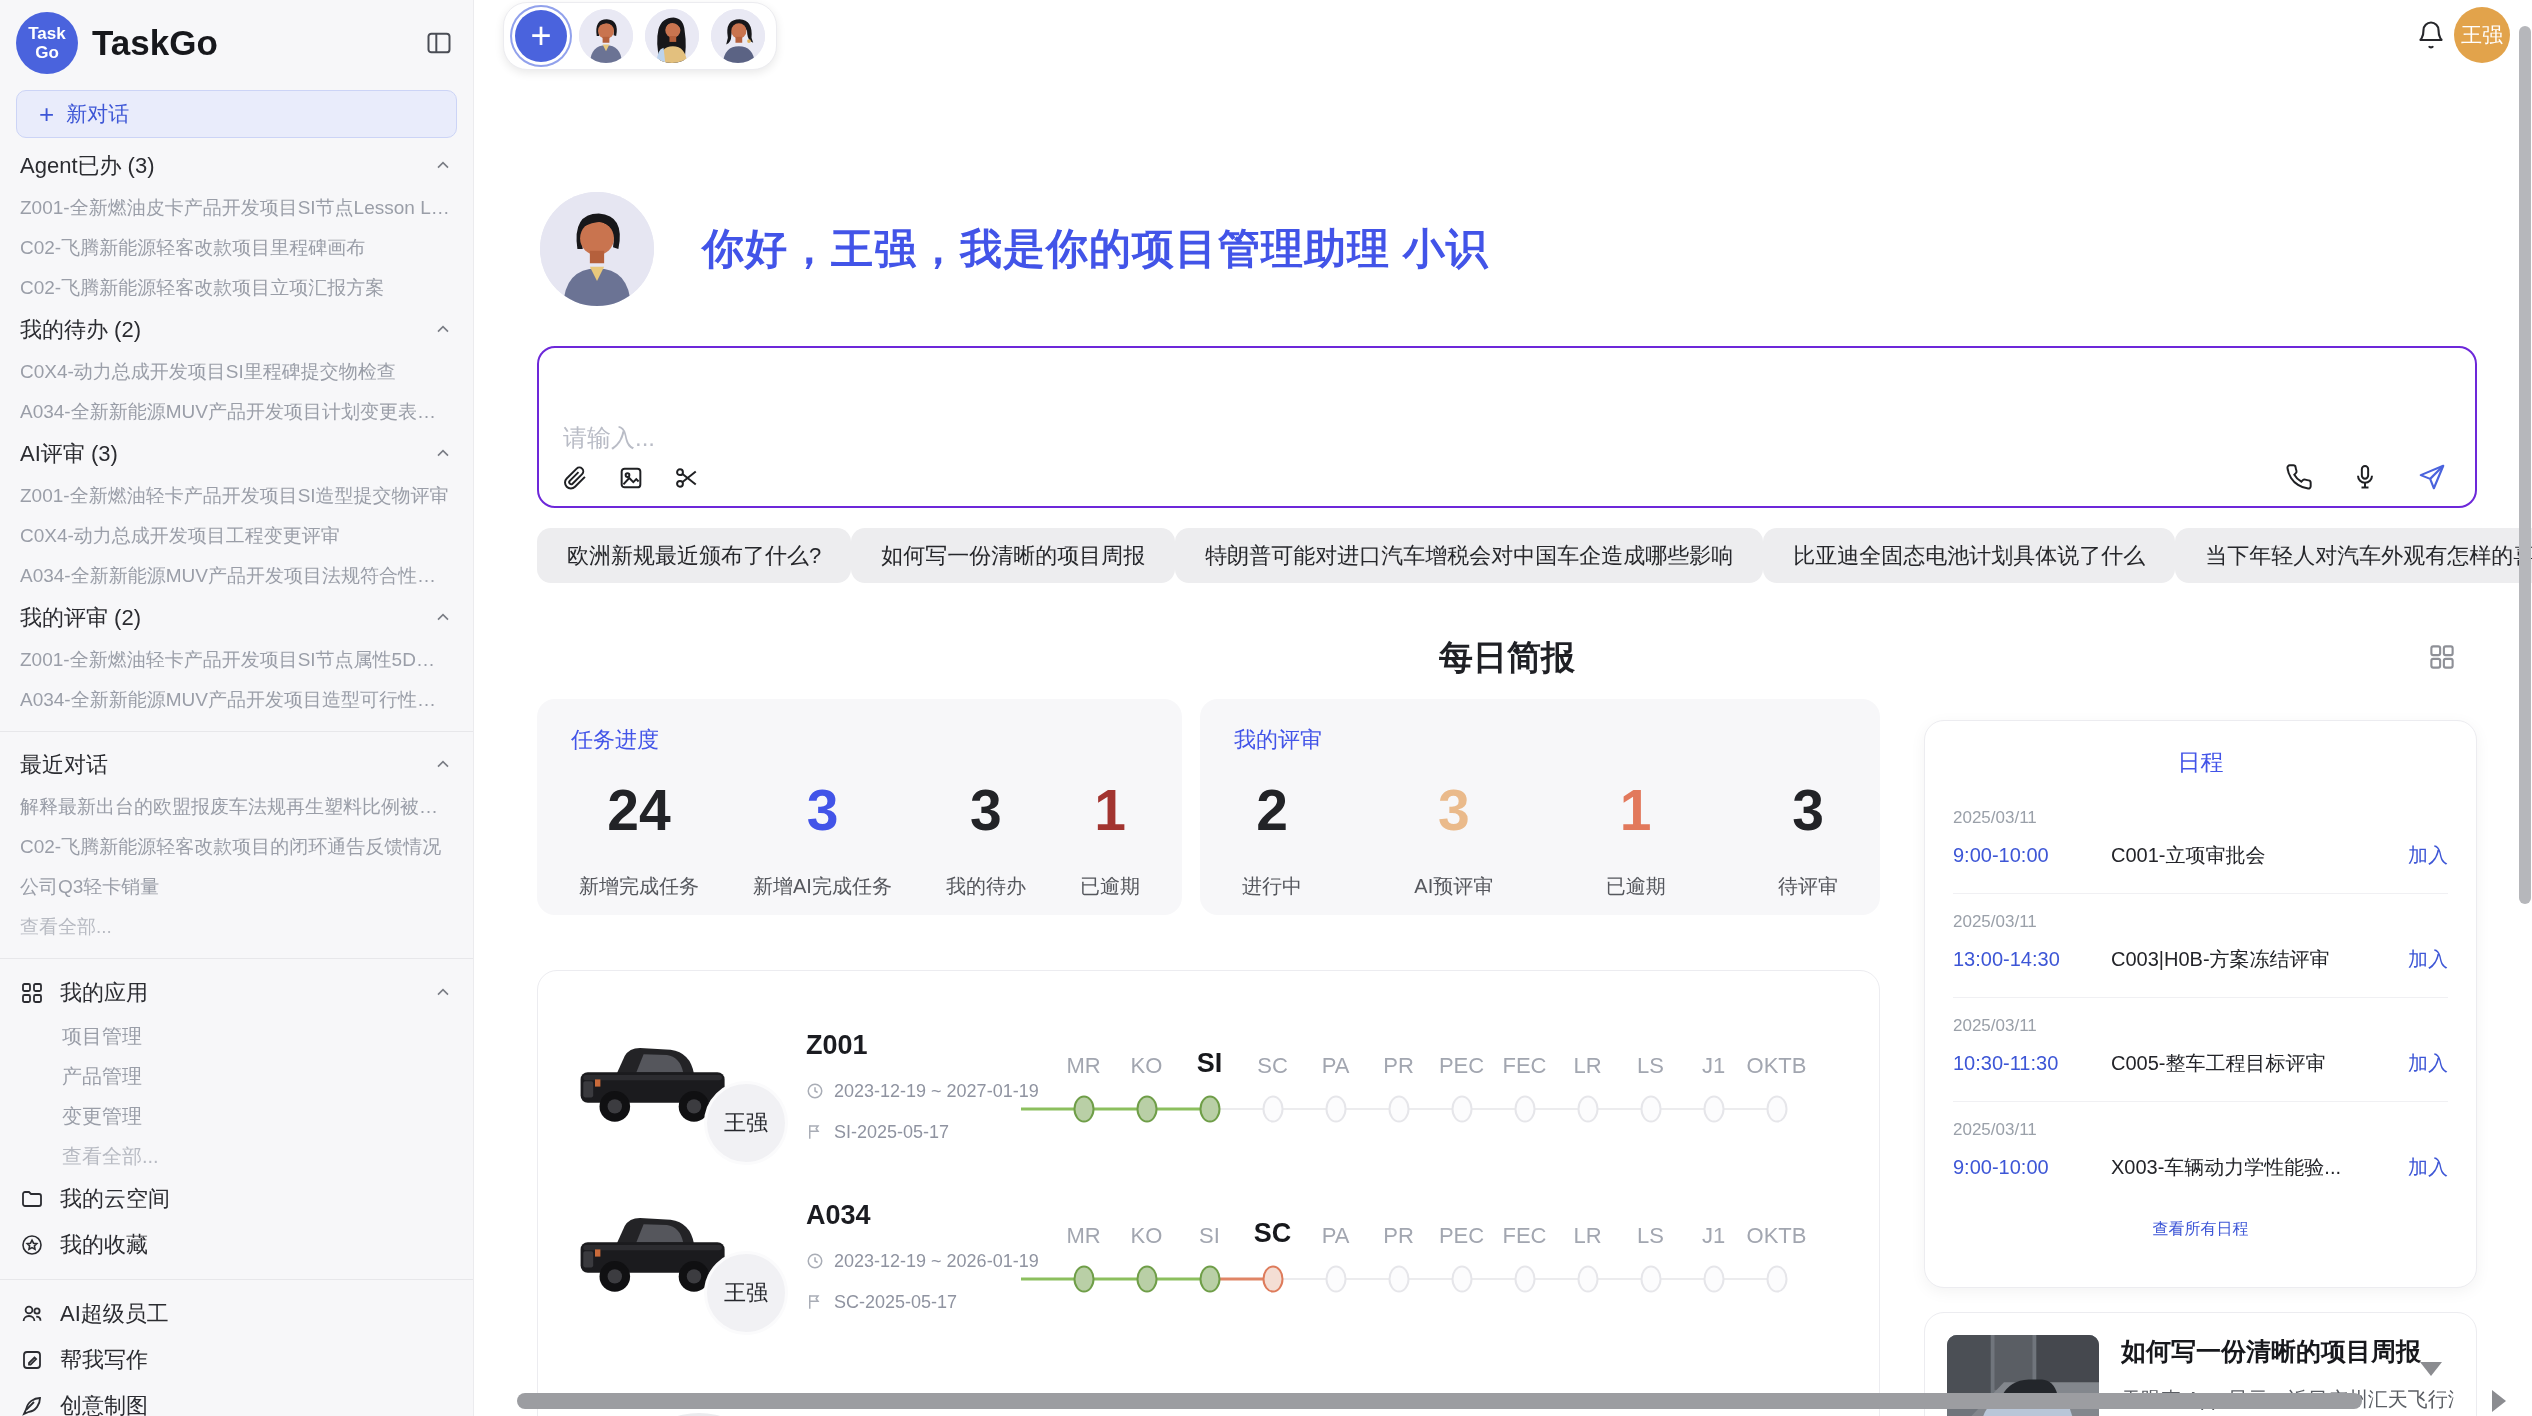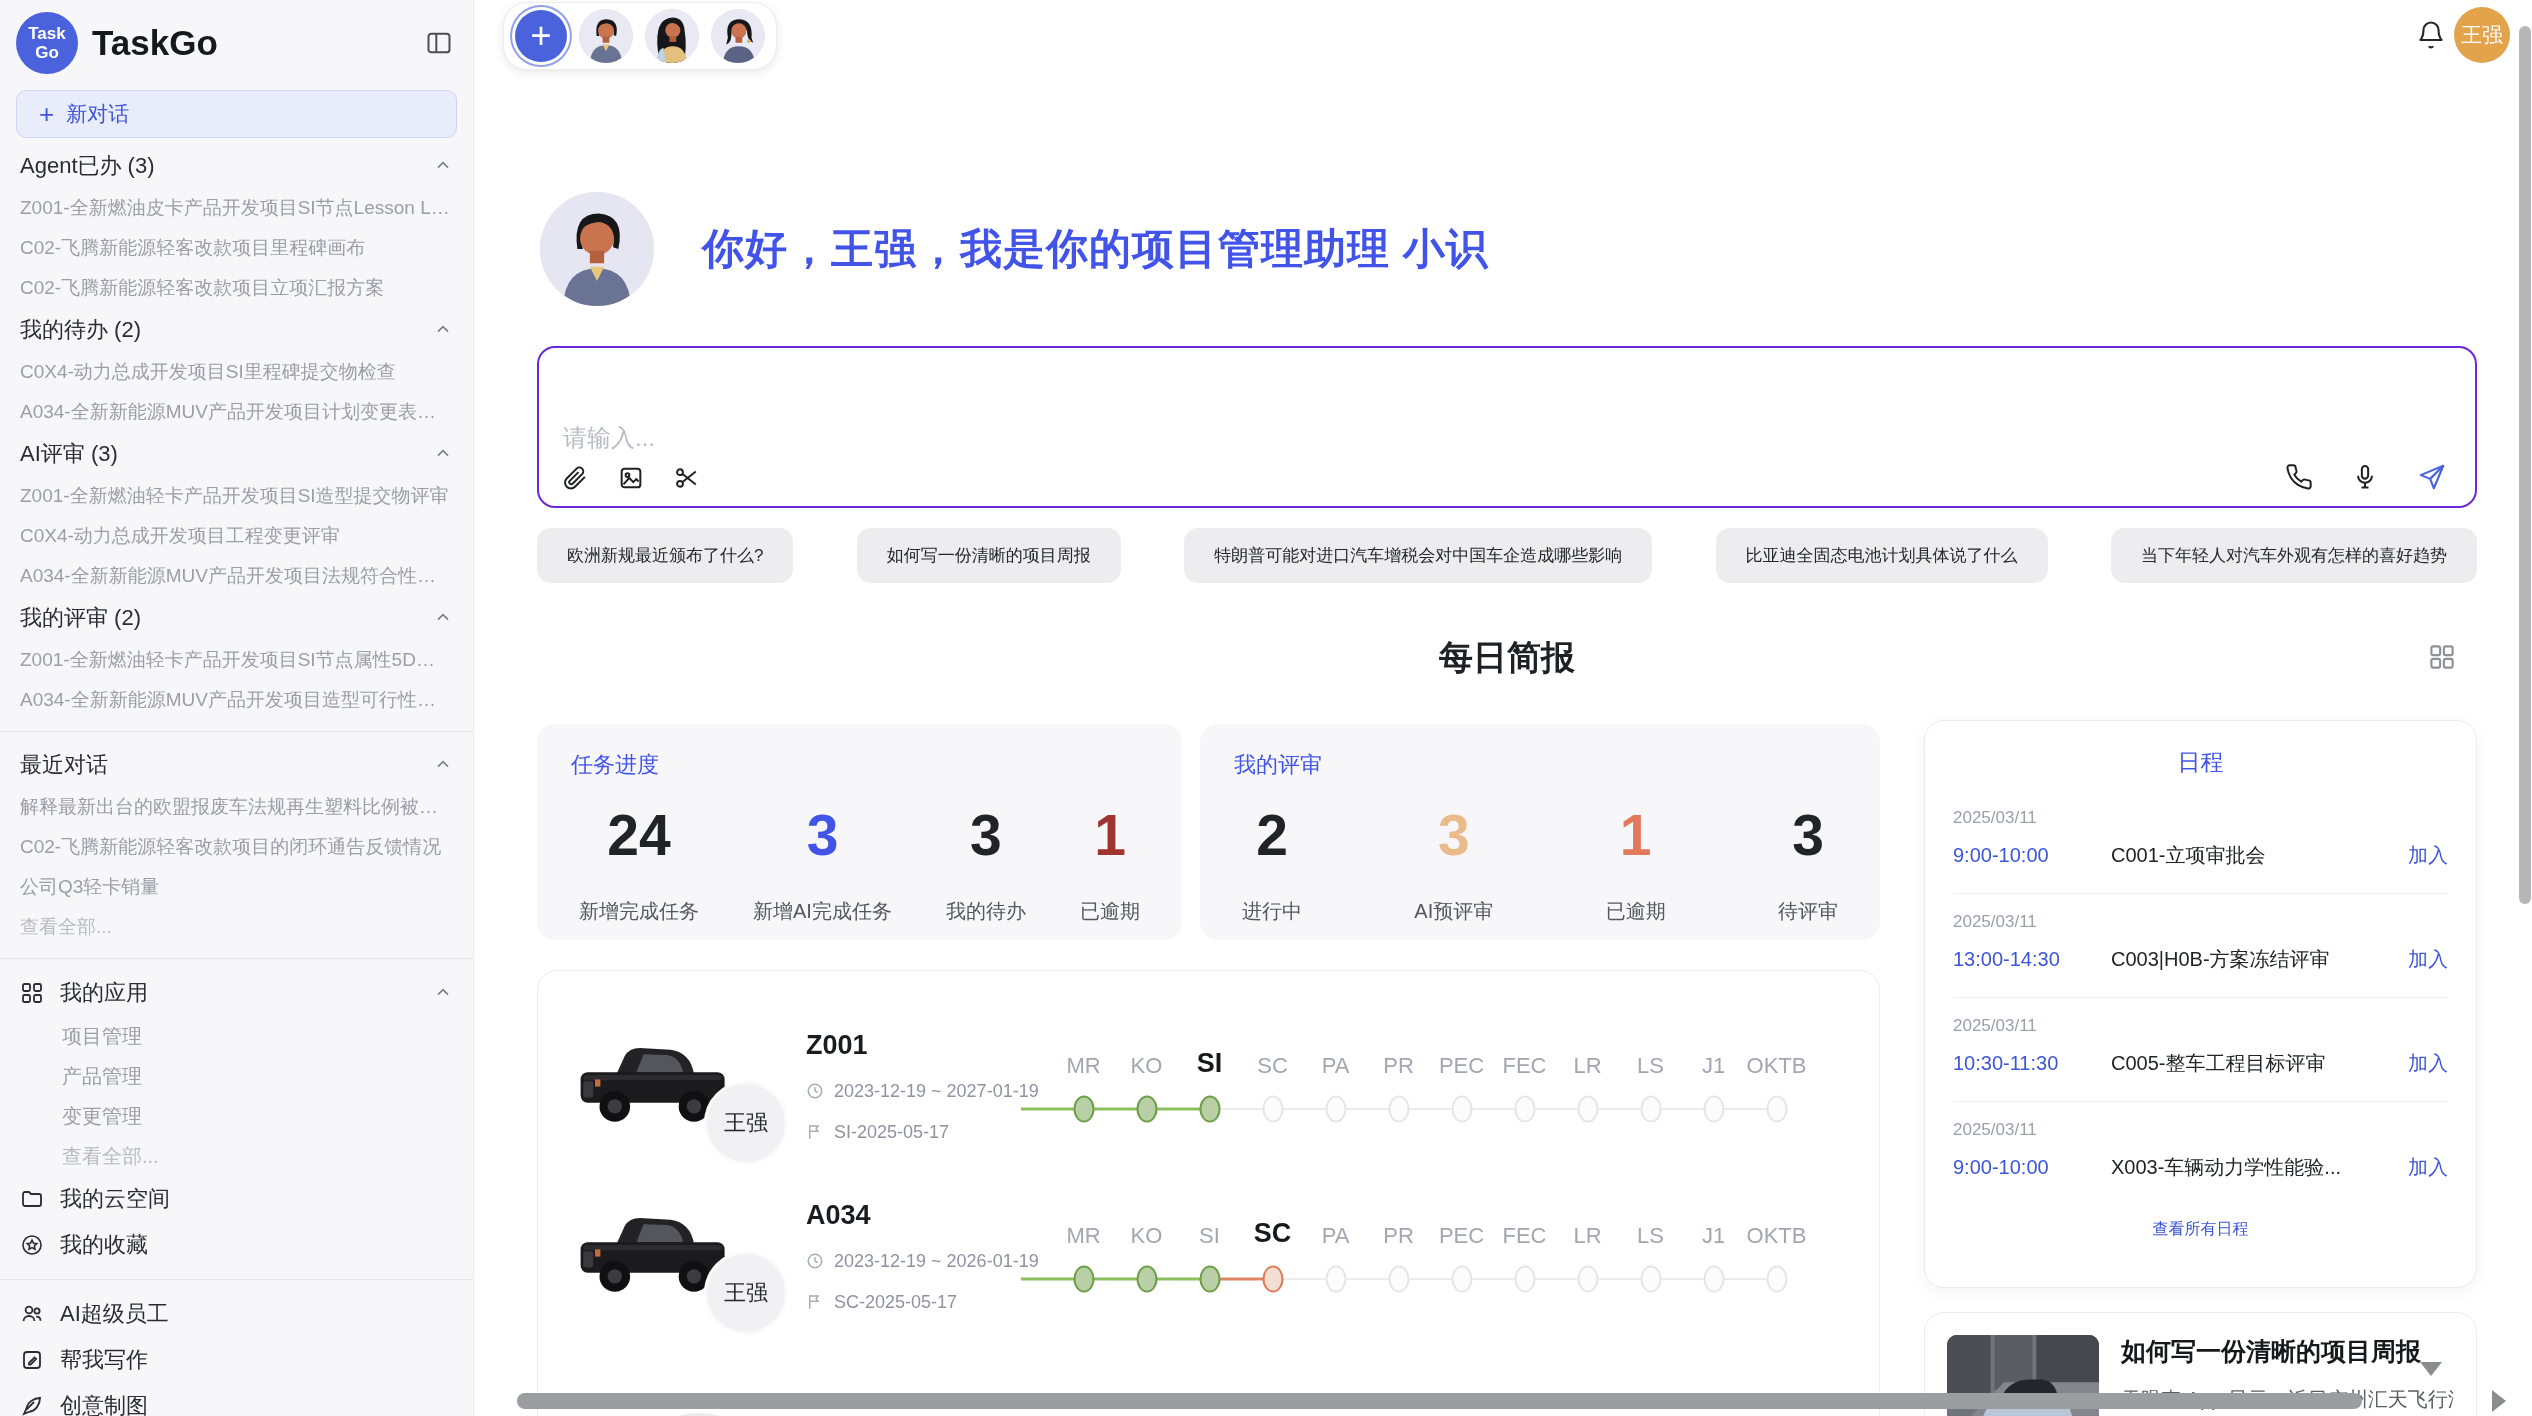--- a/index.html
+++ b/index.html
@@ -37,27 +37,27 @@
   .hero-text{font-size:42px;font-weight:700;color:#4254e8;letter-spacing:1px;}
 
   .composer{position:absolute;left:63px;top:346px;width:1940px;height:162px;box-sizing:border-box;border:2px solid #6d28d9;border-radius:18px;background:#fff;cursor:text;}
   .composer .ph{position:absolute;left:24px;top:74px;font-size:24px;color:#b9bcc6;}
   .c-left{position:absolute;left:22px;bottom:14px;display:flex;gap:28px;align-items:center;color:#1f2023;}
   .c-right{position:absolute;right:28px;bottom:14px;display:flex;gap:38px;align-items:center;color:#1f2023;}
   .c-left span,.c-right span{cursor:pointer;}
   .send{color:#4a63dd;}
 
   .chips{position:absolute;left:63px;top:528px;width:1940px;display:flex;justify-content:space-between;}
-  .chip{height:55px;border-radius:14px;background:#ededef;border:none;font-size:17px;color:#26272b;padding:8px 30px;font-family:inherit;white-space:nowrap;cursor:pointer;}
+  .chip{height:55px;border-radius:14px;background:#ededef;border:none;font-size:22px;color:#26272b;padding:8px 30px;font-family:inherit;white-space:nowrap;cursor:pointer;}
 
   .daily-head{position:absolute;left:63px;top:636px;width:1940px;height:44px;display:flex;align-items:center;justify-content:center;}
   .daily-title{font-size:34px;font-weight:700;color:#1f2025;}
   .daily-grid{position:absolute;right:20px;top:6px;color:#8e9097;cursor:pointer;}
 
-  .stat-card{position:absolute;top:724px;height:216px;background:#f7f7f9;border-radius:18px;box-sizing:border-box;padding:26px 34px;}
+  .stat-card{position:absolute;top:699px;height:216px;background:#f7f7f9;border-radius:18px;box-sizing:border-box;padding:26px 34px;}
   #card-tasks{left:63px;width:645px;}
   #card-reviews{left:726px;width:680px;}
   .card-title{font-size:22px;color:#4254e8;}
   .stats-row{display:flex;justify-content:space-between;margin-top:22px;padding:0 8px;}
   .stat{display:flex;flex-direction:column;align-items:center;}
   .stat-num{font-size:57px;font-weight:600;color:#222327;}
   .stat-num.dark{color:#222327;}
   .stat-num.blue{color:#4254e8;}
   .stat-num.red{color:#a23430;}
   .stat-num.tan{color:#eaba8b;}

